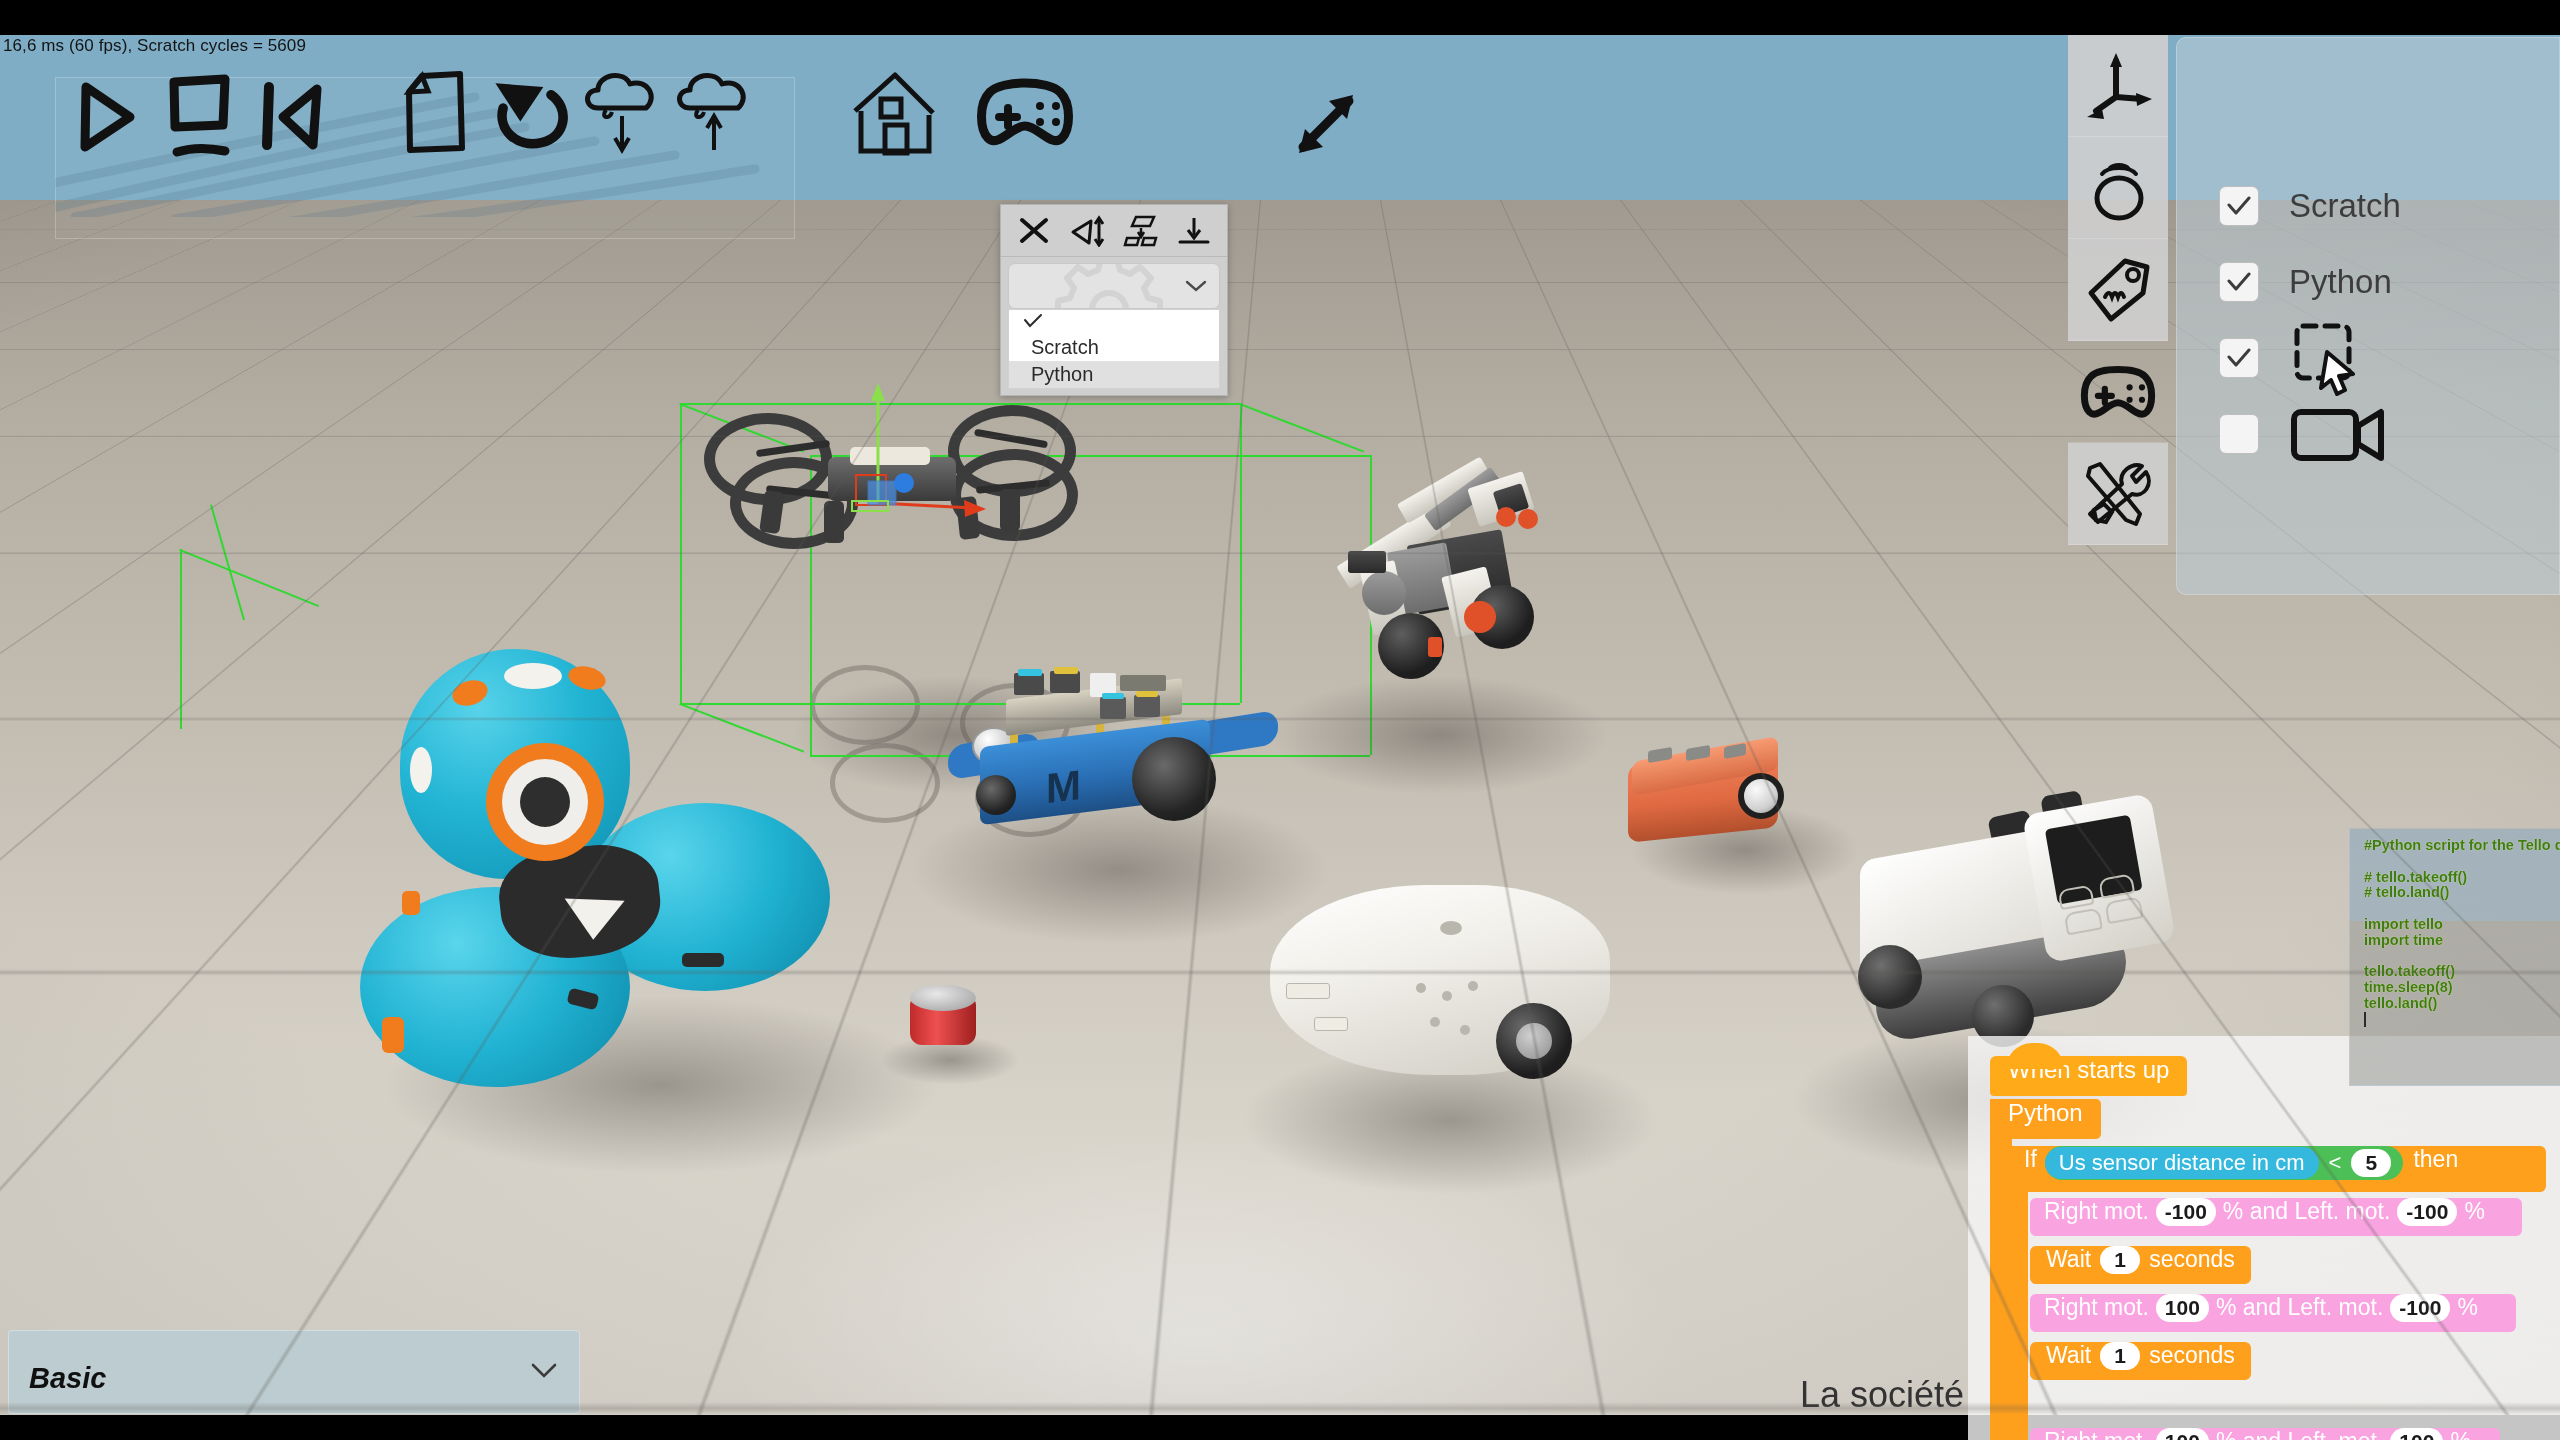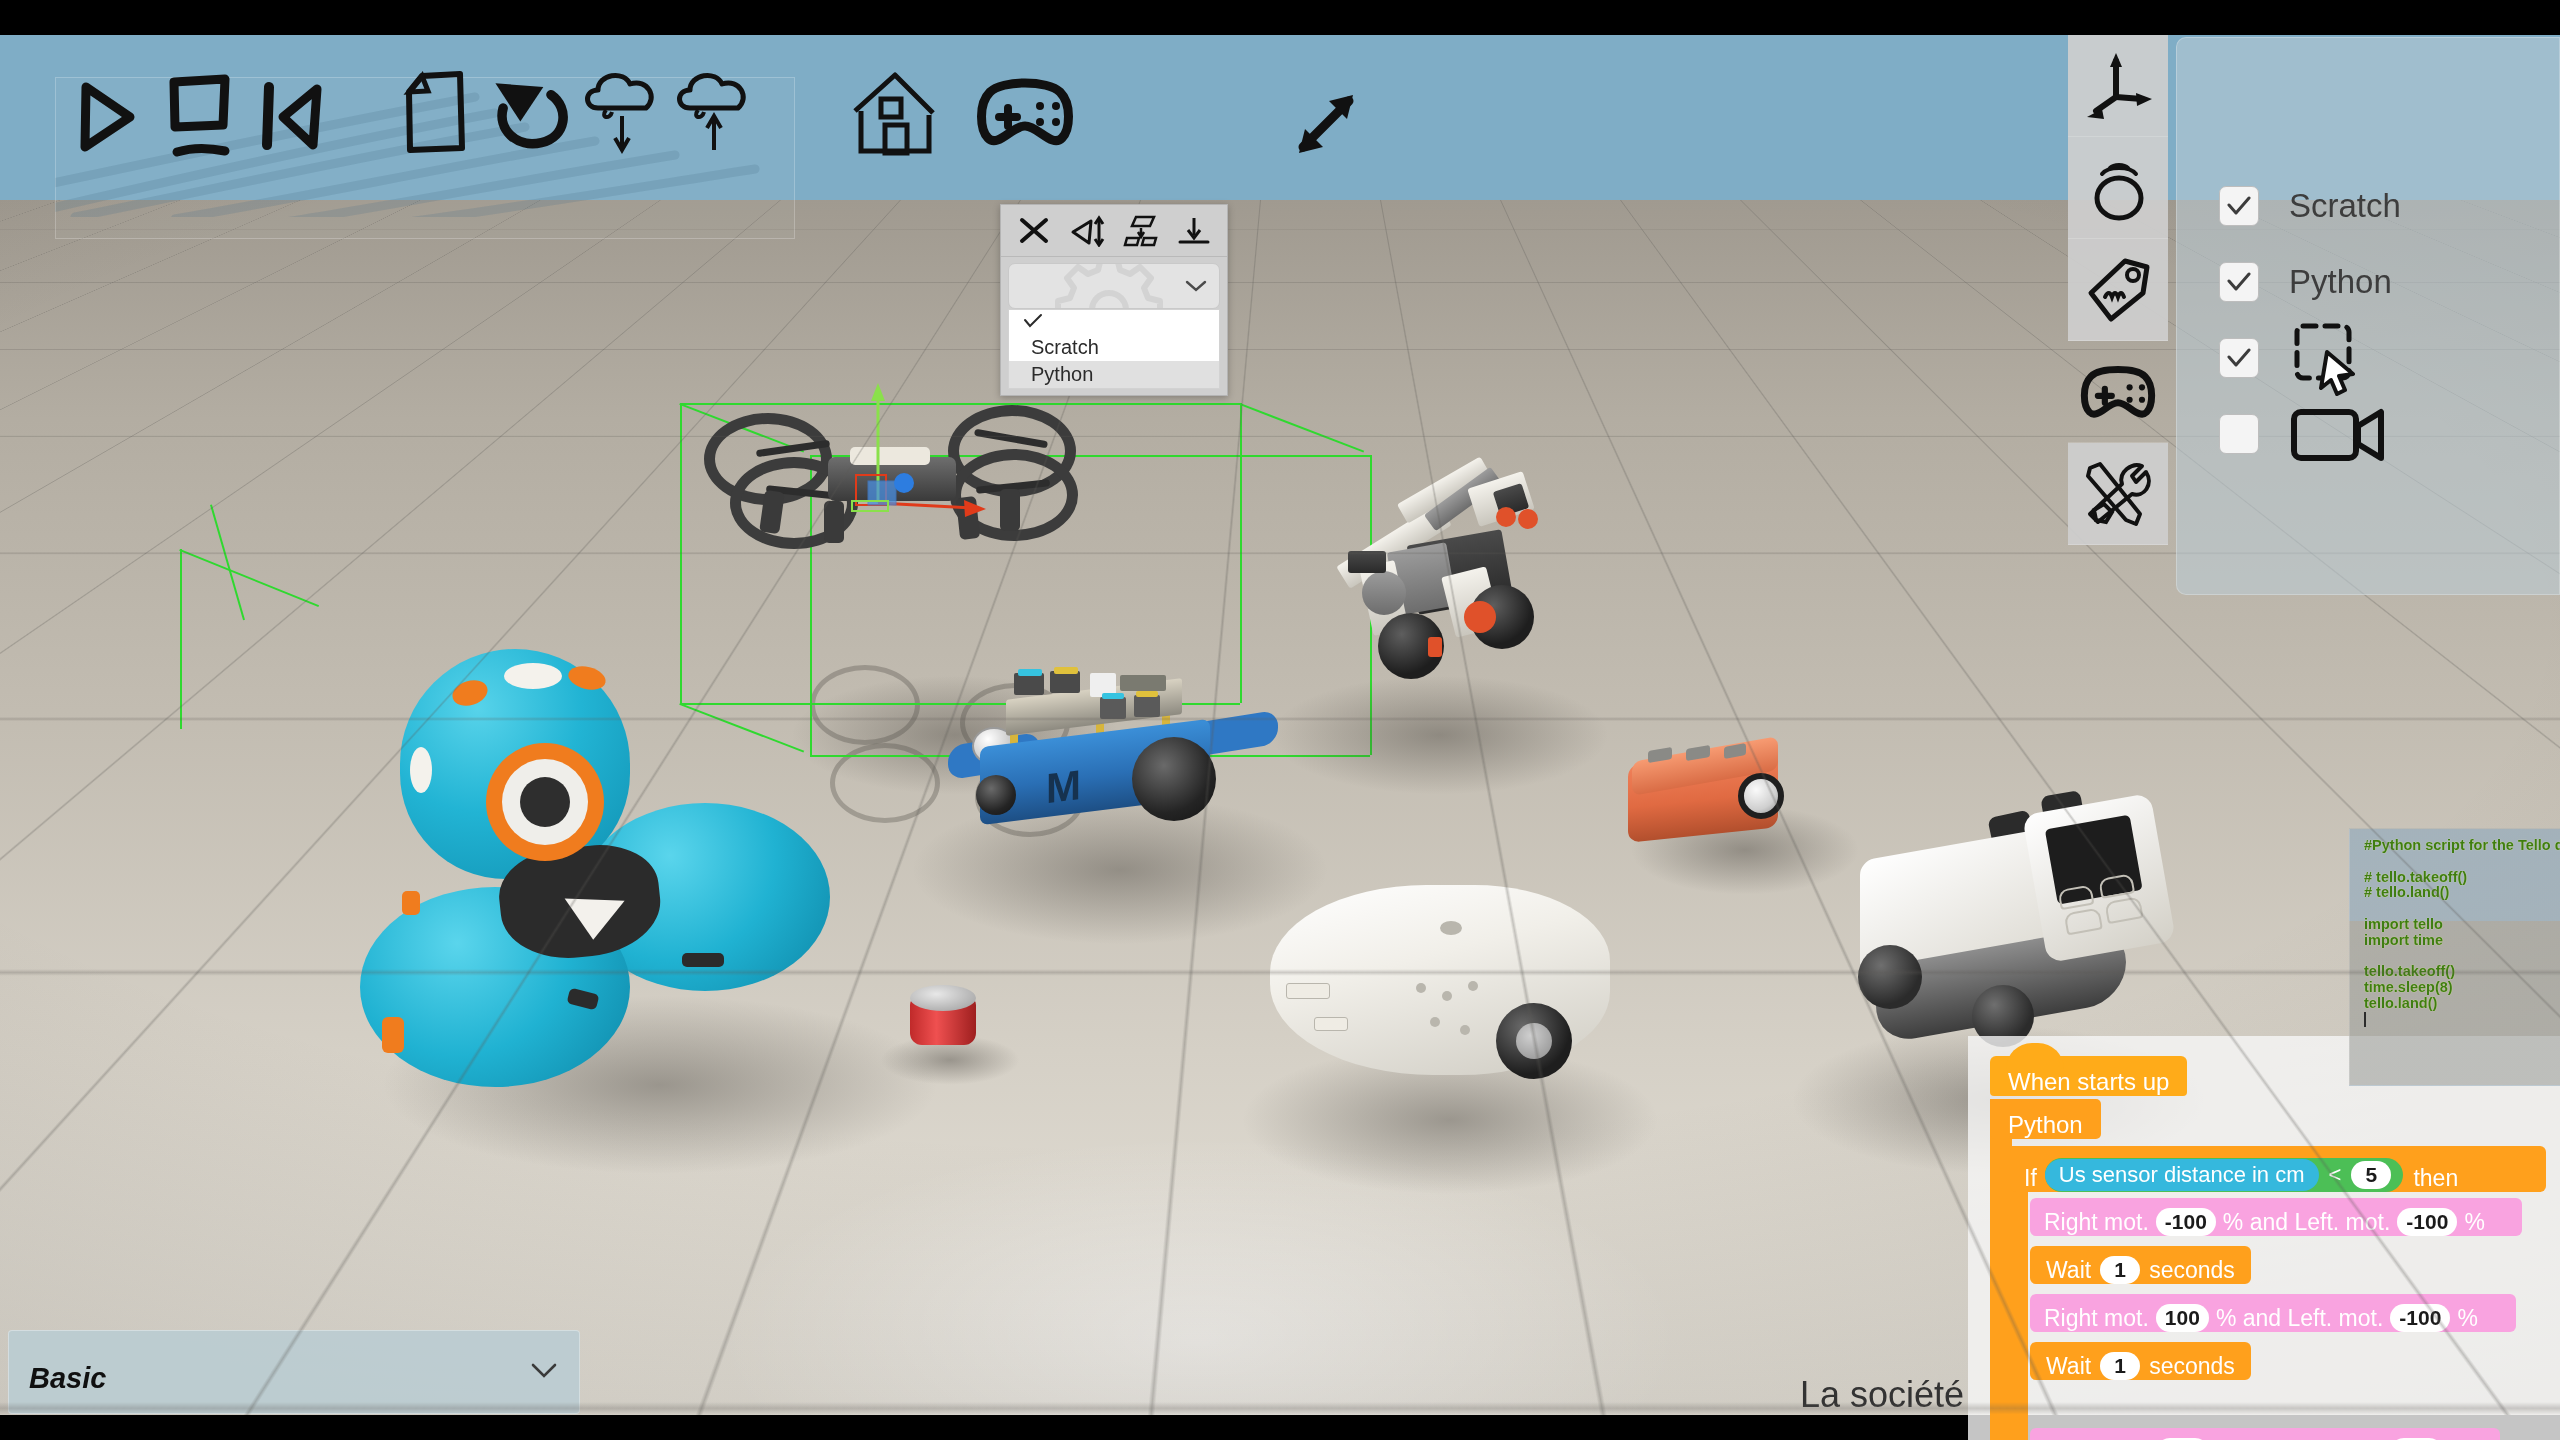--- a/index.html
+++ b/index.html
@@ -152,21 +152,21 @@
     vertical-align:-2px;
   }
 
   
   #scratch-panel {
     position:absolute; left:1968px; top:1036px; width:592px; height:404px;
     z-index:41; overflow:hidden;
     background:rgba(246,246,246,.80);
     font-family:"Liberation Sans", sans-serif;
   }
-  .blk { position:absolute; display:flex; align-items:flex-end; color:#fff; white-space:nowrap; }
+  .blk { position:absolute; display:flex; align-items:flex-start; color:#fff; white-space:nowrap; }
   .blk-hat {
     left:22px; top:20px; height:40px; padding:0 18px;
     background:#ffab19; border-radius:6px 6px 4px 4px; font-size:24px;
   }
   .blk-hat::before {
     content:""; position:absolute; left:16px; top:-13px; width:58px; height:26px;
     background:#ffab19; border-radius:30px 30px 0 0;
   }
   .blk-forever {
     left:22px; top:63px; height:40px; padding:0 18px;
@@ -602,20 +602,21 @@
       <div class="tk-sprocket" style="left:152px; top:190px; width:62px; height:62px;"></div>
     </div>
 
     <div class="shadow-el" style="left:880px; top:1000px; width:140px; height:50px;"></div>
     <div id="can" class="obj">
       <div class="can-body"></div>
       <div class="can-top"></div>
     </div>
   </div>
 
+  <div id="status-bar">16,6 ms (60 fps), Scratch cycles = 5609</div>
 
   <div id="top-toolbar">
     <div class="tb-panel-bg"></div>
 
     <div class="tb-group" style="left:62px; top:4px;">
 
       <div class="tb-btn">
         <svg width="72" height="78" viewBox="0 0 72 78">
           <path d="M14 10 L58 40 L13 70 Z" fill="none" stroke="#111" stroke-width="9" stroke-linejoin="round"></path>
         </svg>

